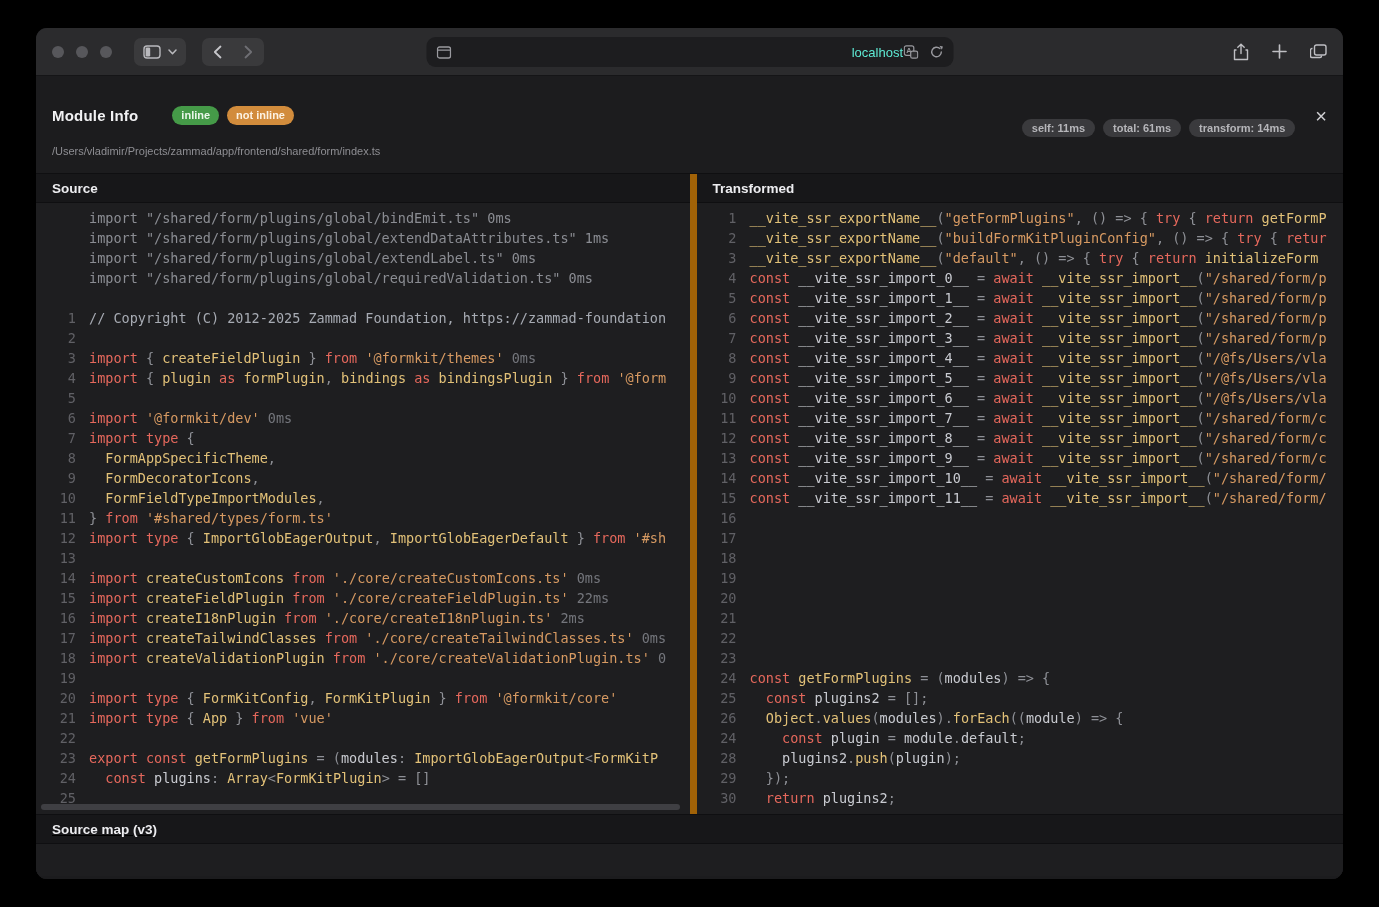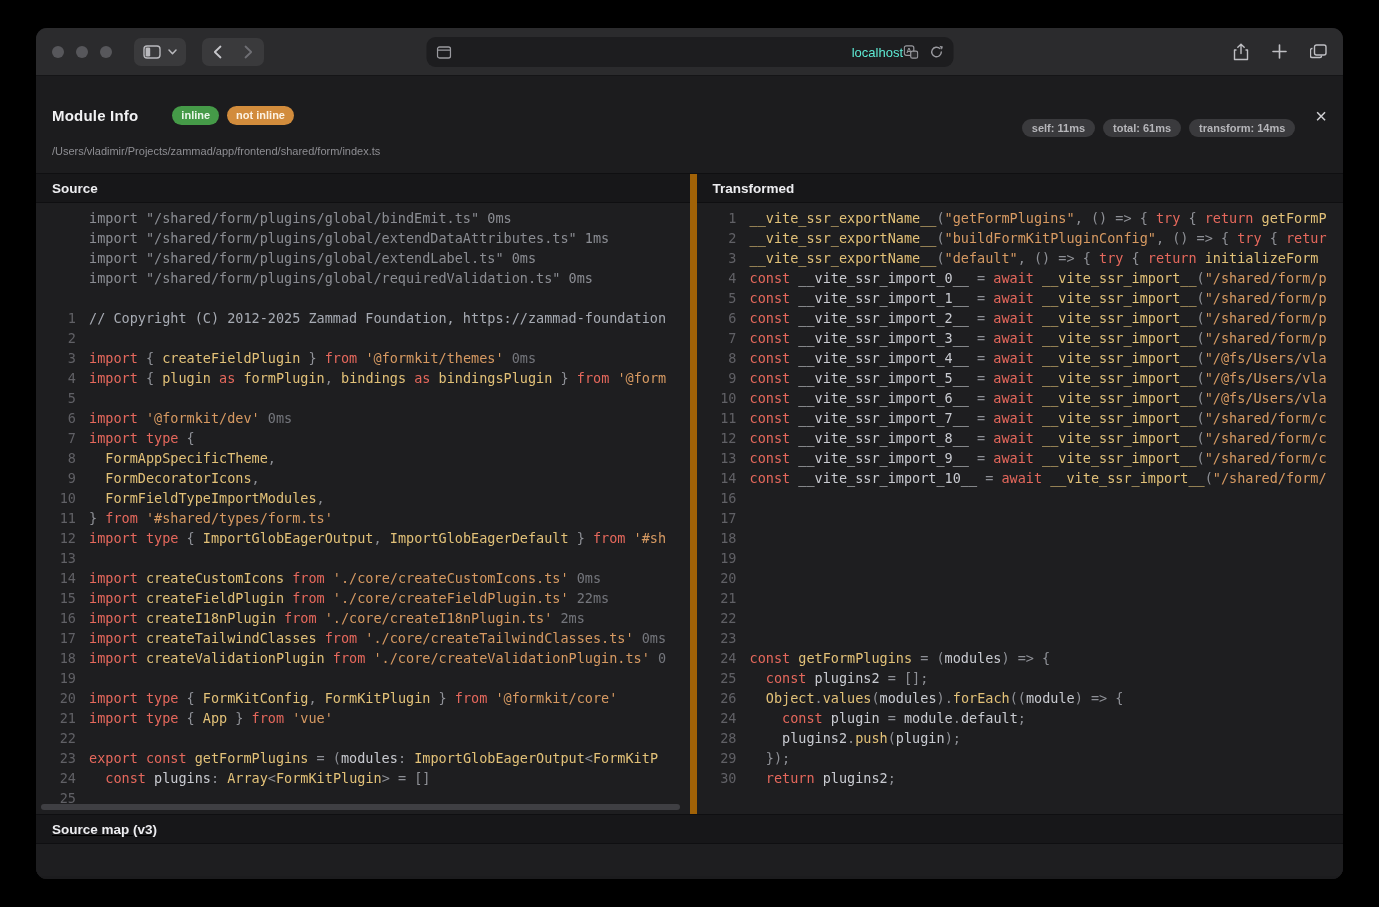--- a/index.html
+++ b/index.html
@@ -274,20 +274,21 @@
             <div class="code-line"><span class="ln">5</span><span><span class="tok-kw">const</span><span class="tok-pln"> __vite_ssr_import_1__</span><span class="tok-pun"> = </span><span class="tok-kw">await</span><span class="tok-fn"> __vite_ssr_import__</span><span class="tok-pun">(</span><span class="tok-str">"/shared/form/p</span></span></div>
             <div class="code-line"><span class="ln">6</span><span><span class="tok-kw">const</span><span class="tok-pln"> __vite_ssr_import_2__</span><span class="tok-pun"> = </span><span class="tok-kw">await</span><span class="tok-fn"> __vite_ssr_import__</span><span class="tok-pun">(</span><span class="tok-str">"/shared/form/p</span></span></div>
             <div class="code-line"><span class="ln">7</span><span><span class="tok-kw">const</span><span class="tok-pln"> __vite_ssr_import_3__</span><span class="tok-pun"> = </span><span class="tok-kw">await</span><span class="tok-fn"> __vite_ssr_import__</span><span class="tok-pun">(</span><span class="tok-str">"/shared/form/p</span></span></div>
             <div class="code-line"><span class="ln">8</span><span><span class="tok-kw">const</span><span class="tok-pln"> __vite_ssr_import_4__</span><span class="tok-pun"> = </span><span class="tok-kw">await</span><span class="tok-fn"> __vite_ssr_import__</span><span class="tok-pun">(</span><span class="tok-str">"/@fs/Users/vla</span></span></div>
             <div class="code-line"><span class="ln">9</span><span><span class="tok-kw">const</span><span class="tok-pln"> __vite_ssr_import_5__</span><span class="tok-pun"> = </span><span class="tok-kw">await</span><span class="tok-fn"> __vite_ssr_import__</span><span class="tok-pun">(</span><span class="tok-str">"/@fs/Users/vla</span></span></div>
             <div class="code-line"><span class="ln">10</span><span><span class="tok-kw">const</span><span class="tok-pln"> __vite_ssr_import_6__</span><span class="tok-pun"> = </span><span class="tok-kw">await</span><span class="tok-fn"> __vite_ssr_import__</span><span class="tok-pun">(</span><span class="tok-str">"/@fs/Users/vla</span></span></div>
             <div class="code-line"><span class="ln">11</span><span><span class="tok-kw">const</span><span class="tok-pln"> __vite_ssr_import_7__</span><span class="tok-pun"> = </span><span class="tok-kw">await</span><span class="tok-fn"> __vite_ssr_import__</span><span class="tok-pun">(</span><span class="tok-str">"/shared/form/c</span></span></div>
             <div class="code-line"><span class="ln">12</span><span><span class="tok-kw">const</span><span class="tok-pln"> __vite_ssr_import_8__</span><span class="tok-pun"> = </span><span class="tok-kw">await</span><span class="tok-fn"> __vite_ssr_import__</span><span class="tok-pun">(</span><span class="tok-str">"/shared/form/c</span></span></div>
             <div class="code-line"><span class="ln">13</span><span><span class="tok-kw">const</span><span class="tok-pln"> __vite_ssr_import_9__</span><span class="tok-pun"> = </span><span class="tok-kw">await</span><span class="tok-fn"> __vite_ssr_import__</span><span class="tok-pun">(</span><span class="tok-str">"/shared/form/c</span></span></div>
             <div class="code-line"><span class="ln">14</span><span><span class="tok-kw">const</span><span class="tok-pln"> __vite_ssr_import_10__</span><span class="tok-pun"> = </span><span class="tok-kw">await</span><span class="tok-fn"> __vite_ssr_import__</span><span class="tok-pun">(</span><span class="tok-str">"/shared/form/</span></span></div>
+            <div class="code-line"><span class="ln">15</span><span><span class="tok-kw">const</span><span class="tok-pln"> __vite_ssr_import_11__</span><span class="tok-pun"> = </span><span class="tok-kw">await</span><span class="tok-fn"> __vite_ssr_import__</span><span class="tok-pun">(</span><span class="tok-str">"/shared/form/</span></span></div>
             <div class="code-line"><span class="ln">16</span><span></span></div>
             <div class="code-line"><span class="ln">17</span><span></span></div>
             <div class="code-line"><span class="ln">18</span><span></span></div>
             <div class="code-line"><span class="ln">19</span><span></span></div>
             <div class="code-line"><span class="ln">20</span><span></span></div>
             <div class="code-line"><span class="ln">21</span><span></span></div>
             <div class="code-line"><span class="ln">22</span><span></span></div>
             <div class="code-line"><span class="ln">23</span><span></span></div>
             <div class="code-line"><span class="ln">24</span><span><span class="tok-kw">const</span><span class="tok-fn"> getFormPlugins</span><span class="tok-pun"> = (</span><span class="tok-pln">modules</span><span class="tok-pun">) =&gt; {</span></span></div>
             <div class="code-line"><span class="ln">25</span><span><span class="tok-pln">  </span><span class="tok-kw">const</span><span class="tok-pln"> plugins2</span><span class="tok-pun"> = [];</span></span></div>

